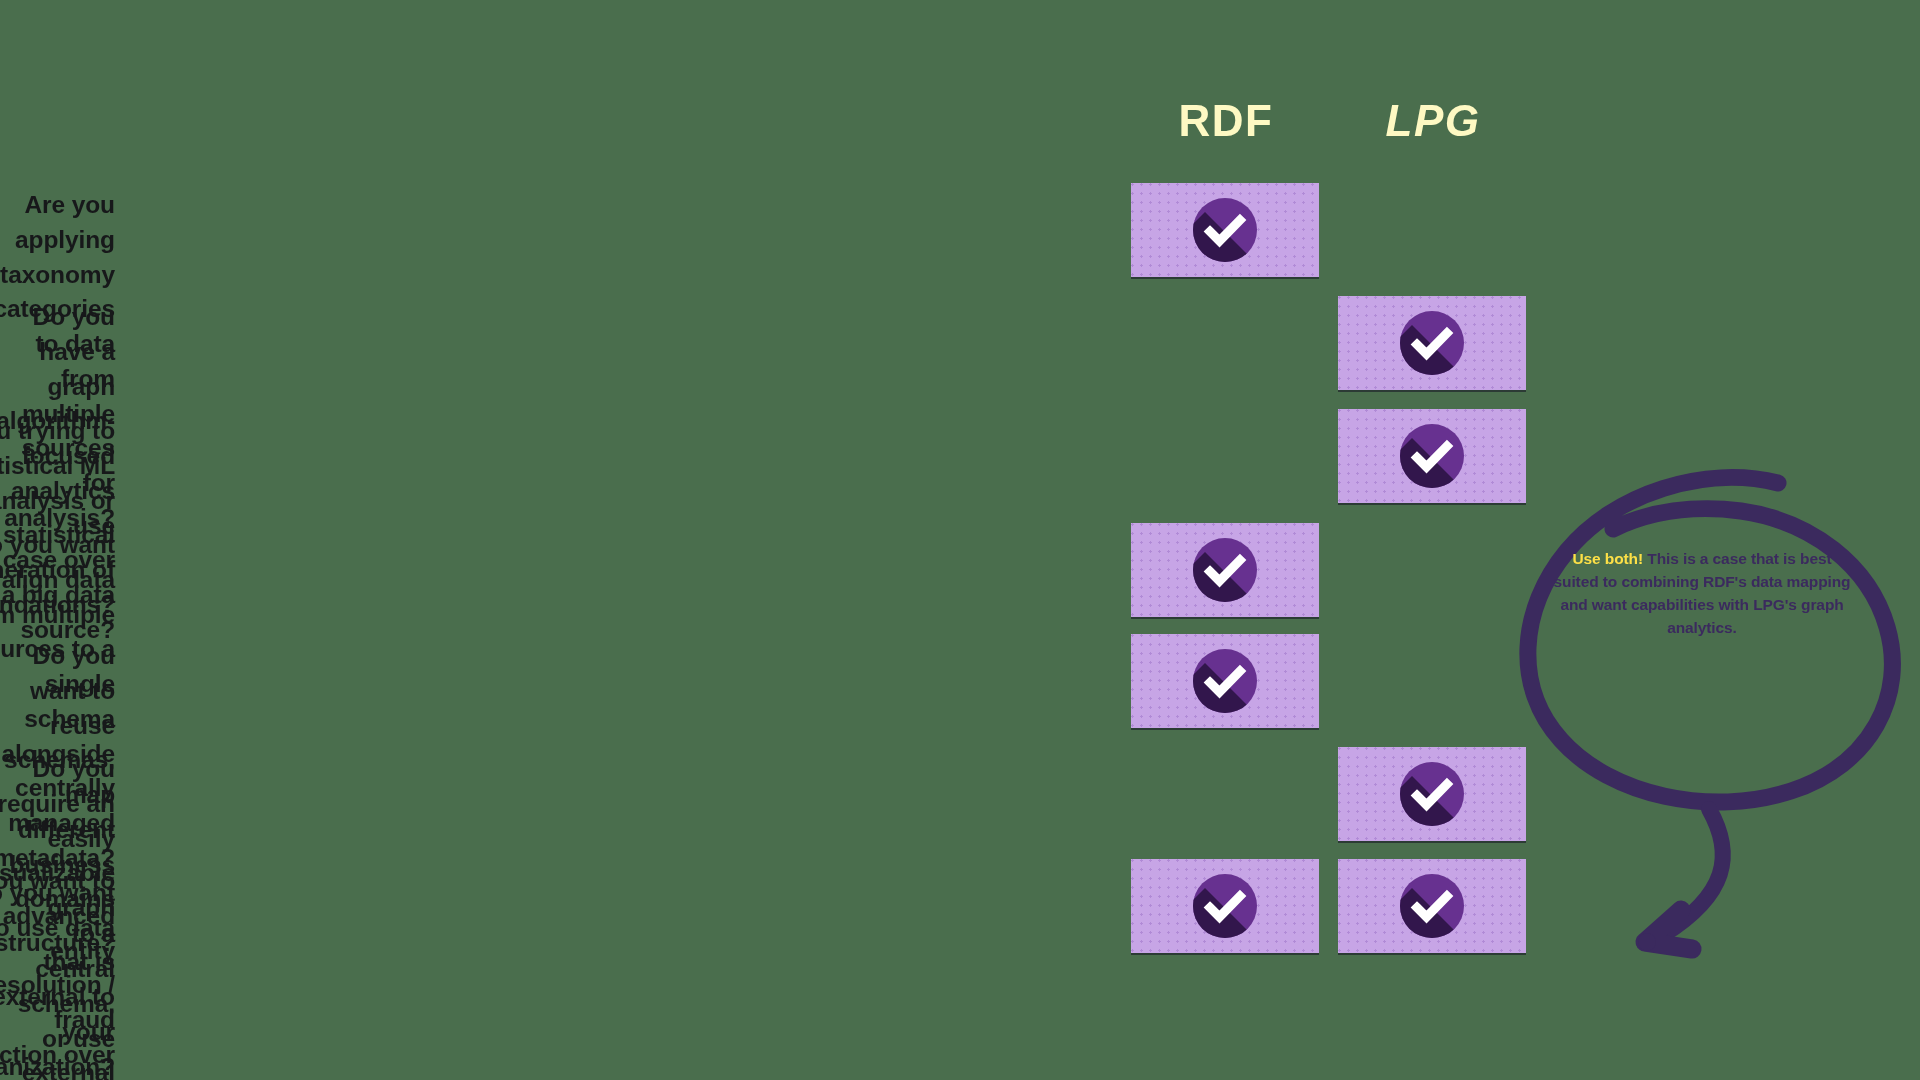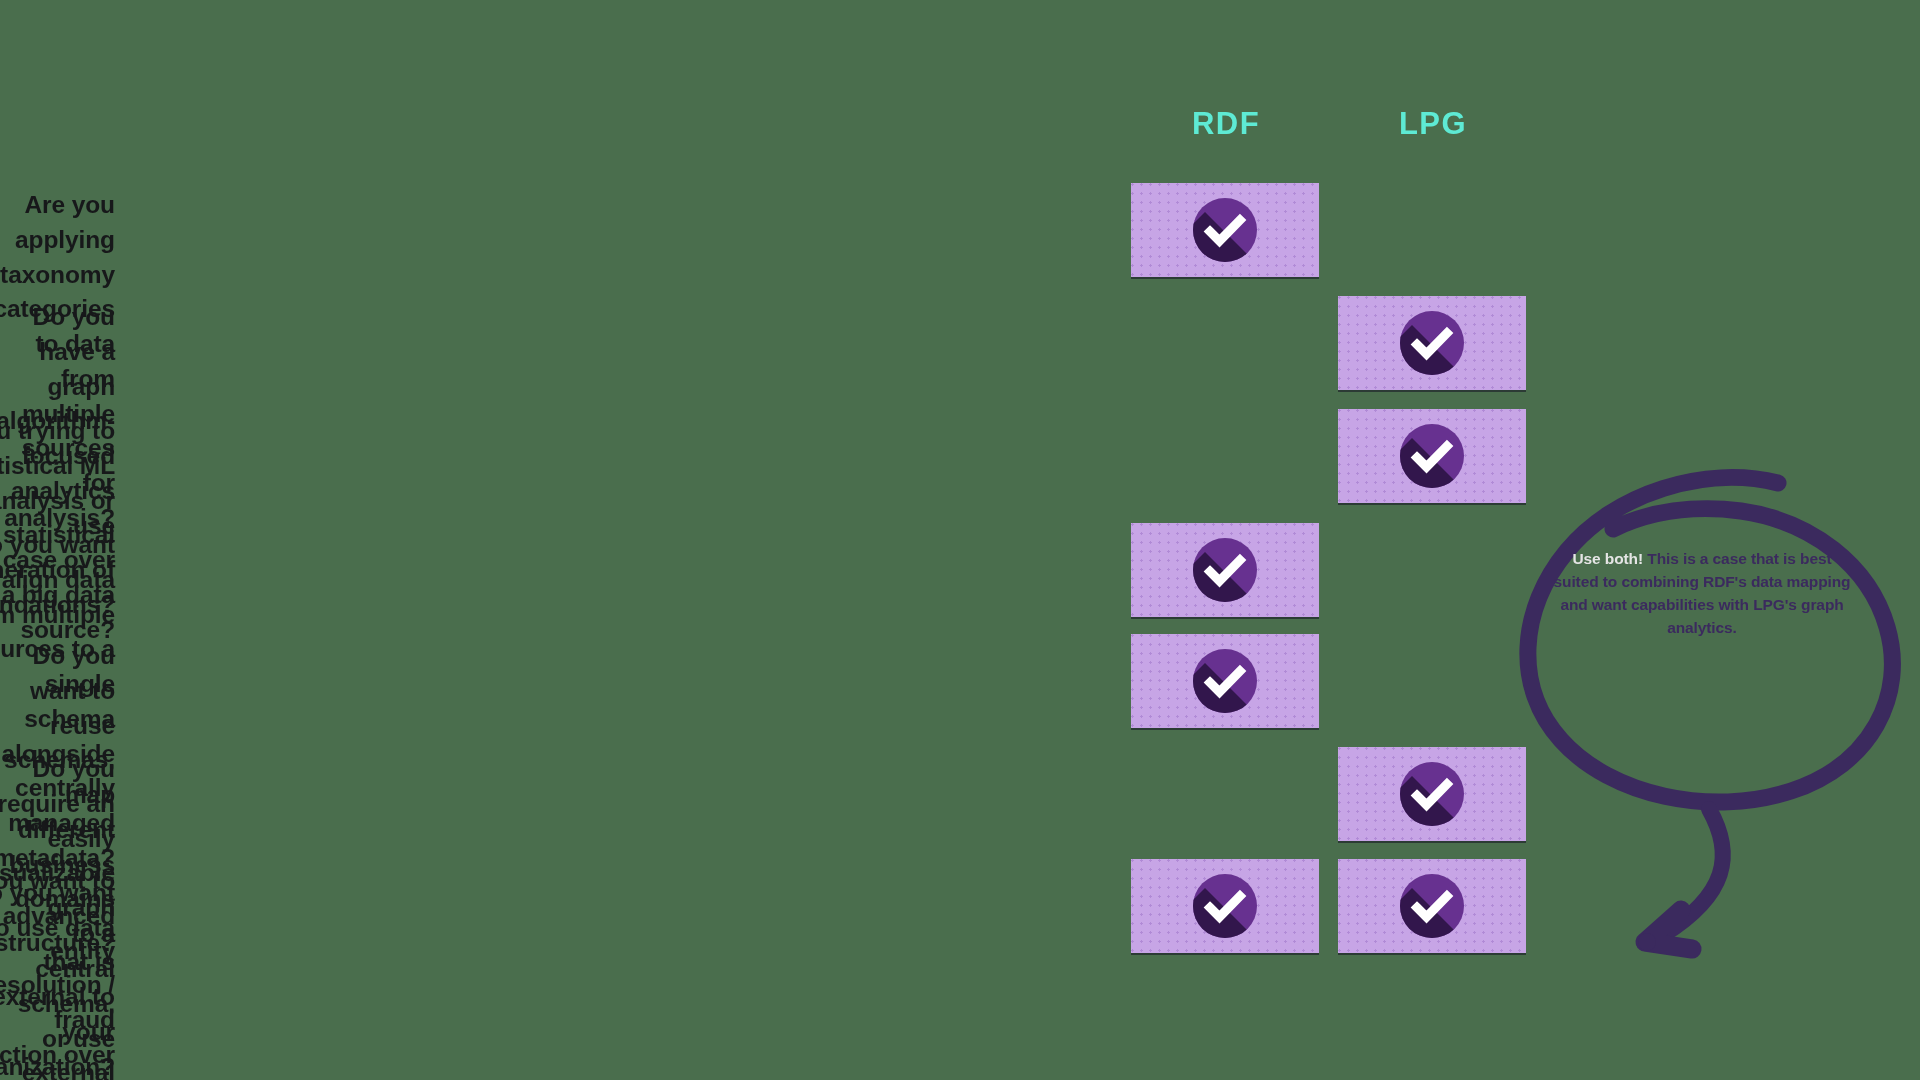--- a/index.html
+++ b/index.html
@@ -20,29 +20,29 @@
     position: relative;
     width: 1920px;
     height: 1080px;
   }
 
   
   .col-header {
     position: absolute;
     font-family: "Liberation Sans", sans-serif;
     font-weight: 800;
-    font-size: 31px;
+    font-size: 44px;
     letter-spacing: 1.5px;
-    color: #5eead4;
+    color: #fef9c3;
     text-align: center;
     width: 190px;
-    top: 106px;
+    top: 96px;
   }
   #hdr-rdf { left: 1131px; }
-  #hdr-lpg { left: 1338px; }
+  #hdr-lpg { left: 1338px; font-style: italic; }
 
   
   .q-text {
     position: absolute;
     text-align: right;
     font-family: "Liberation Sans", sans-serif;
     font-weight: 700;
     font-size: 24.5px;
     line-height: 1.42;
     color: #17181a;
@@ -114,21 +114,21 @@
     width: 300px;
     text-align: center;
     font-family: "Liberation Sans", sans-serif;
     font-weight: 700;
     font-size: 15.5px;
     line-height: 1.48;
     color: #3b2a5e;
     letter-spacing: -0.1px;
   }
   #annotation-text .lead {
-    color: #e5e5e5;
+    color: #fde047;
   }
 </style>
 </head>
 <body>
 
 <div id="stage">
 
   <div class="col-header" id="hdr-rdf">RDF</div>
   <div class="col-header" id="hdr-lpg">LPG</div>
 

